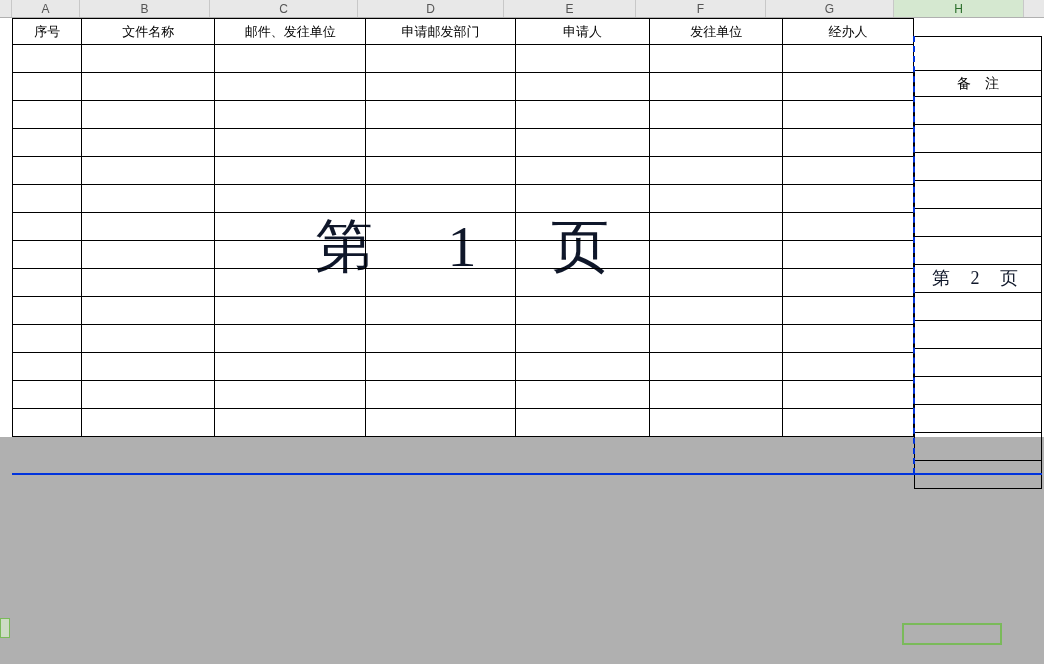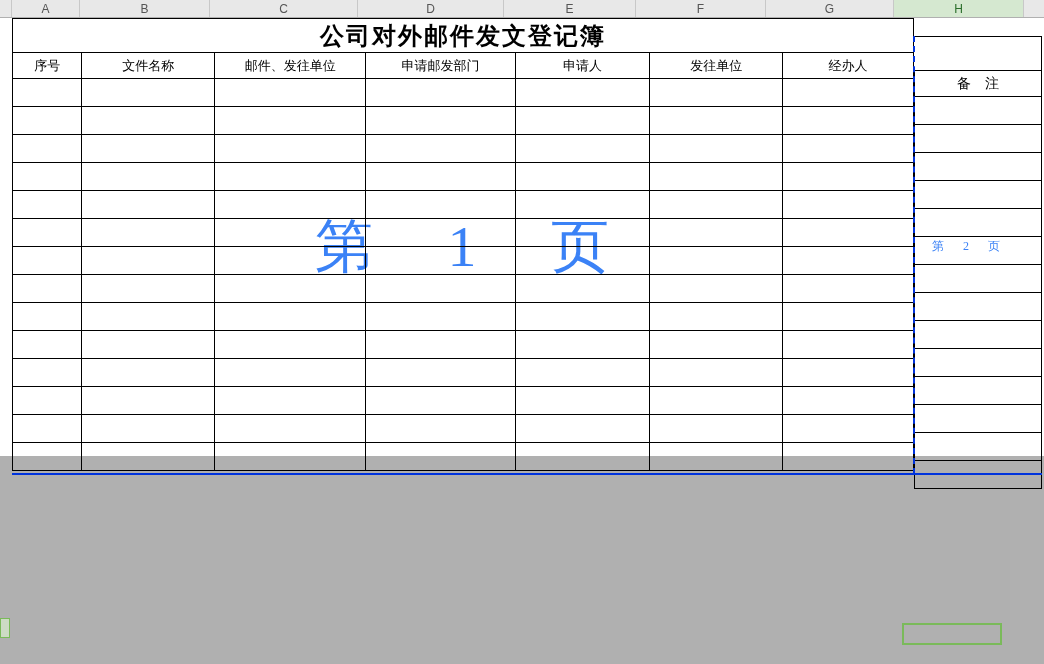--- a/index.html
+++ b/index.html
@@ -111,30 +111,31 @@
     }
     .col-h-extra .title-spacer {
       height: 34px;
       border-left: none;
       border-top: 1px solid #000;
       border-right: 1px solid #000;
     }
     .watermark {
       position: absolute;
       font-size: 58px;
-      color: #3b82f6;
+      color: #0f172a;
       font-family: "SimSun", serif;
       letter-spacing: 30px;
       z-index: 1;
       white-space: nowrap;
       font-weight: 300;
     }
     .watermark.small {
-      font-size: 12px;
+      font-size: 18px;
       letter-spacing: 8px;
+      margin-top: 28px;
     }
     .gray-below {
       position: absolute;
       top: 456px;
       left: 0;
       width: 1044px;
       height: 208px;
       background: #b0b0b0;
       z-index: 0;
     }
@@ -165,23 +166,20 @@
       <div class="col-header active" style="width: 130px;">H</div>
     </div>
 
   <div class="grid-wrapper">
 
     <div class="watermark" style="top:190px; left:315px;">第 1 页</div>
     <div class="watermark small" style="top:220px; left:932px;">第 2 页</div>
 
     <table class="main-table">
       <tbody>
-          <tr class="title-row">
-        <td colspan="7">公司对外邮件发文登记簿</td>
-      </tr>
       <tr class="header-row" id="header-row-main">
             <th style="width: 68px;">序号</th>
             <th style="width: 130px;">文件名称</th>
             <th style="width: 148px;">邮件、发往单位</th>
             <th style="width: 146px;">申请邮发部门</th>
             <th style="width: 132px;">申请人</th>
             <th style="width: 130px;">发往单位</th>
             <th style="width: 128px; text-align: center;">经办人</th>
           </tr>
       </tbody>

